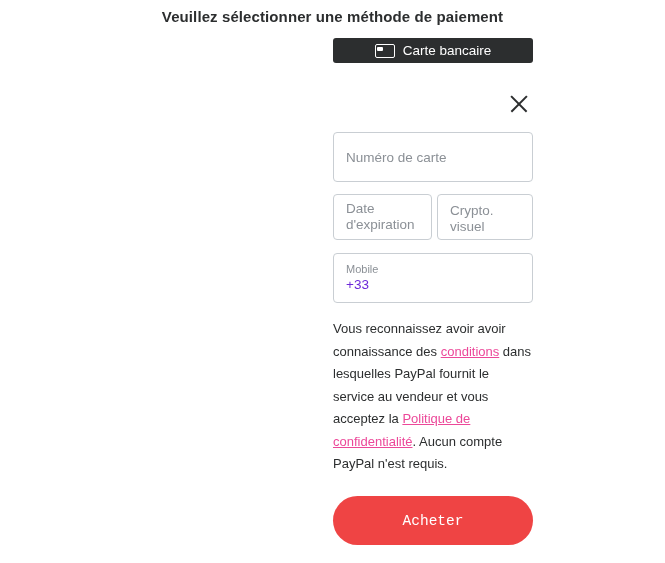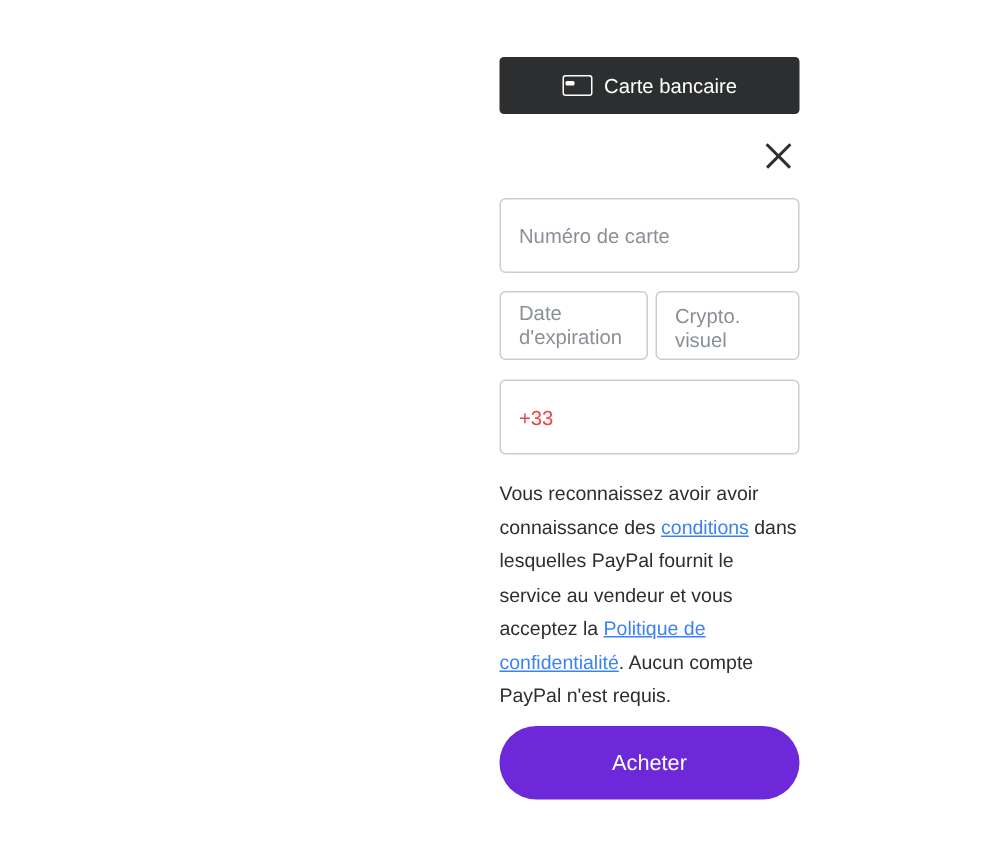--- a/index.html
+++ b/index.html
@@ -32,21 +32,21 @@
     letter-spacing: 0.1px;
   }
   .panel {
     position: absolute;
     left: 333px;
     top: 38px;
     width: 200px;
   }
   .method-tab {
     width: 200px;
-    height: 38px;
+    height: 25px;
     background: #2c2e2f;
     border-radius: 3px;
     display: flex;
     align-items: center;
     justify-content: center;
     gap: 8px;
     color: #ffffff;
     font-size: 13.5px;
     cursor: pointer;
     border: none;
@@ -117,21 +117,21 @@
     display: block;
   }
   .field .floating-label {
     font-size: 11px;
     color: #8b9096;
     display: block;
     line-height: 13px;
   }
   .field .value {
     font-size: 13.5px;
-    color: #ef4444;
+    color: #6d28d9;
     display: block;
     line-height: 17px;
   }
 
   #card-number {
     left: 333px;
     top: 132px;
     width: 200px;
     height: 50px;
     display: flex;
@@ -169,45 +169,46 @@
   .legal {
     position: absolute;
     left: 333px;
     top: 318px;
     width: 200px;
     font-size: 13px;
     line-height: 22.5px;
     color: #2c2e2f;
   }
   .legal a {
-    color: #3b82f6;
+    color: #ec4899;
     text-decoration: underline;
     cursor: pointer;
   }
 
   .buy-btn {
     position: absolute;
     left: 333px;
-    top: 484px;
+    top: 496px;
     width: 200px;
     height: 49px;
     border-radius: 25px;
-    background: #6d28d9;
+    background: #ef4444;
     color: #ffffff;
     border: none;
     font-size: 14.5px;
-    font-family: Liberation Sans, sans-serif;
+    font-family: Liberation Mono, monospace;
     cursor: pointer;
   }
 </style>
 </head>
 <body>
 
 <div class="page">
 
+  <div class="heading">Veuillez sélectionner une méthode de paiement</div>
 
   <div class="panel">
     <button class="method-tab">
       <span class="card-glyph"></span>
       <span class="label">Carte bancaire</span>
     </button>
   </div>
 
   <div class="close-row">
     <div class="close-btn">
@@ -222,20 +223,21 @@
 
   <div class="field" id="card-number">
     <span class="placeholder">Numéro de carte</span>
   </div>
 
   <div class="field" id="cvv">
     <span class="placeholder">Crypto. visuel</span>
   </div>
 
   <div class="field" id="mobile">
+    <span class="floating-label">Mobile</span>
     <span class="value">+33</span>
   </div>
 
   <div class="legal">
     <span>Vous reconnaissez avoir avoir connaissance des </span><a>conditions</a><span> dans lesquelles PayPal fournit le service au vendeur et vous acceptez la </span><a>Politique de confidentialité</a><span>. Aucun compte PayPal n'est requis.</span>
   </div>
 
   <button class="buy-btn">Acheter</button>
 
 </div>

